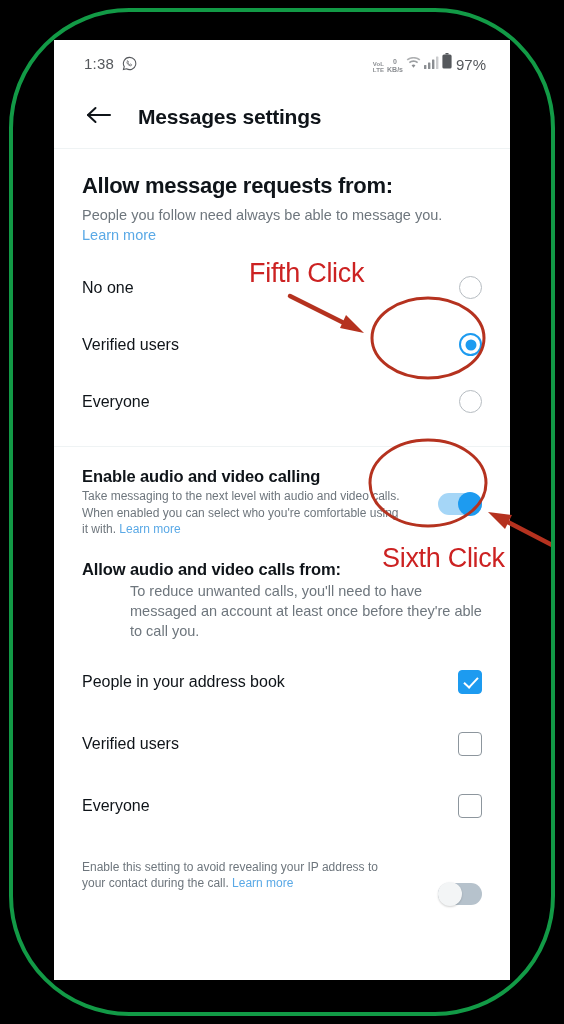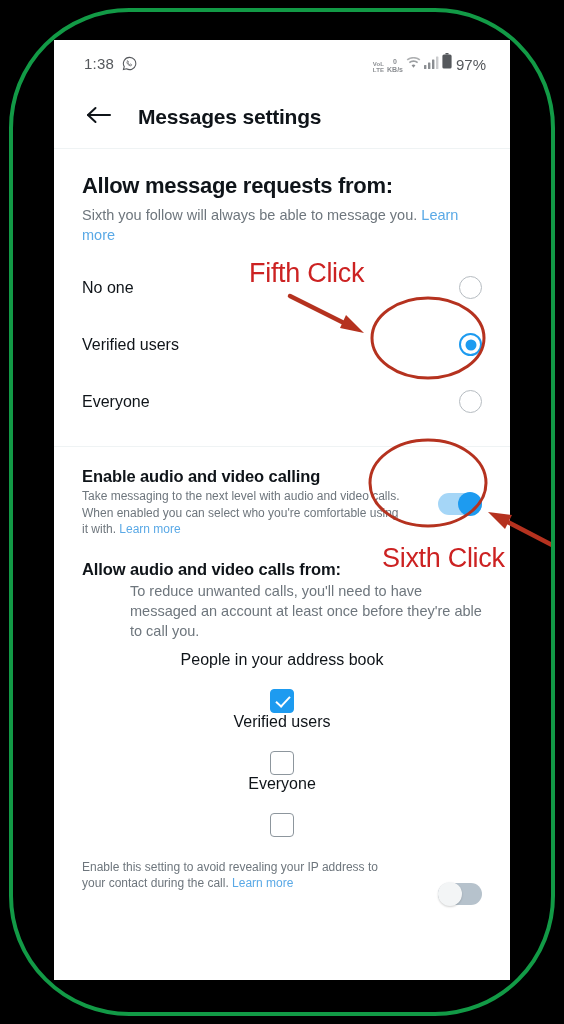--- a/index.html
+++ b/index.html
@@ -243,21 +243,20 @@
   }
 
   
   .check-list { margin-top: 10px; }
   .check-row {
     height: 62px;
     display: flex;
     align-items: center;
     justify-content: space-between;
     cursor: pointer;
-    flex-direction: column;
   }
   .checkbox {
     width: 24px; height: 24px;
     border-radius: 4px;
     border: 1.8px solid #8d969d;
     background: #fff;
     flex: 0 0 auto;
     position: relative;
   }
   .checkbox.checked {
@@ -357,21 +356,21 @@
         </span>
       </div>
       <div class="appbar-title">Messages settings</div>
     </div>
 
     <div class="divider"></div>
 
     <div class="section">
       <div class="section-heading">Allow message requests from:</div>
       <div class="section-sub">
-        <span>Sixth you follow will always be able to message you. </span><span class="link">Learn more</span>
+        <span>People you follow need always be able to message you. </span><span class="link">Learn more</span>
       </div>
 
       <div class="radio-list">
         <div class="radio-row">
           <span class="row-label">No one</span>
           <span class="radio"></span>
         </div>
         <div class="radio-row">
           <span class="row-label">Verified users</span>
           <span class="radio checked"></span>

